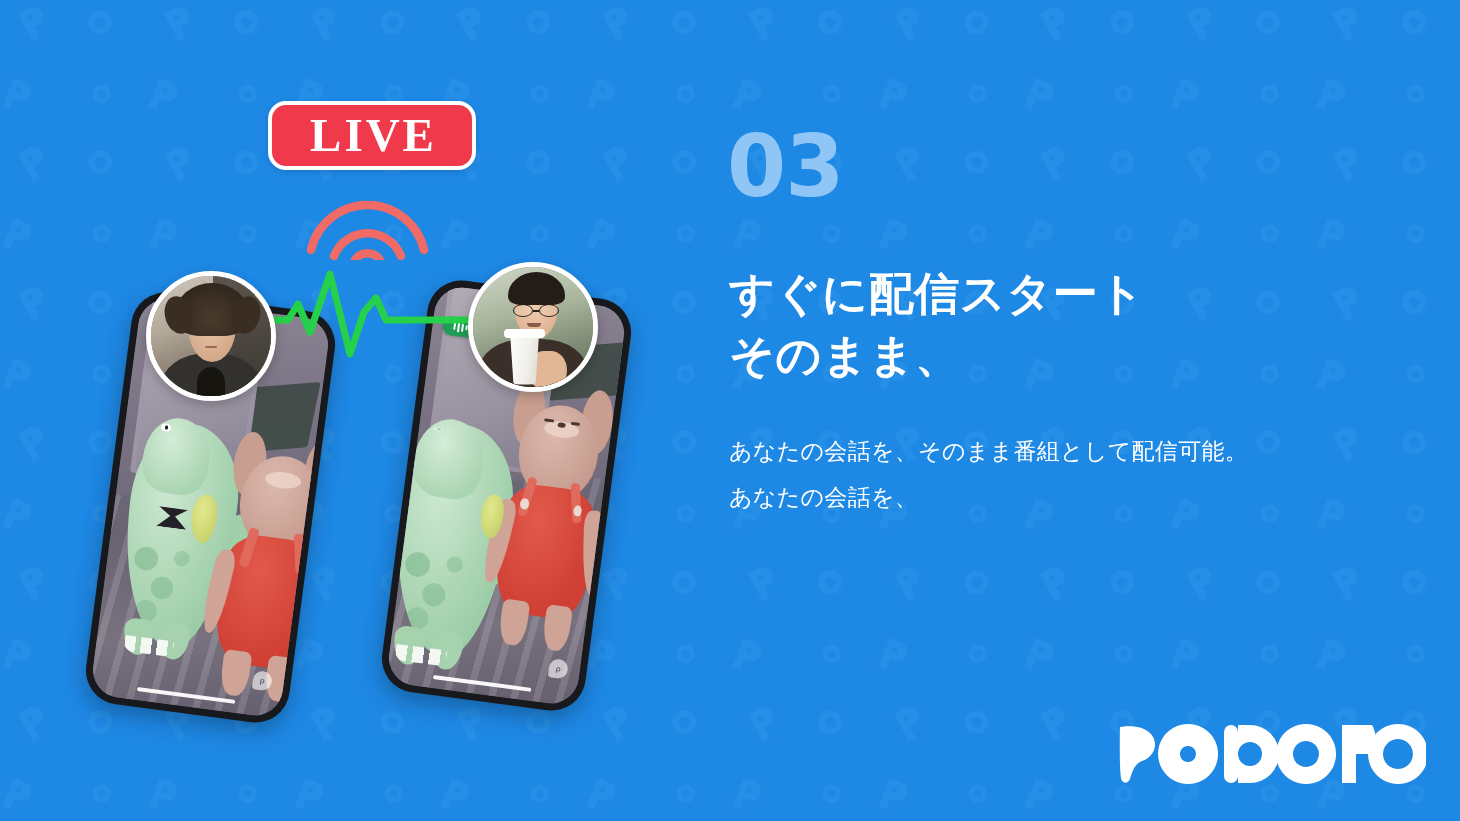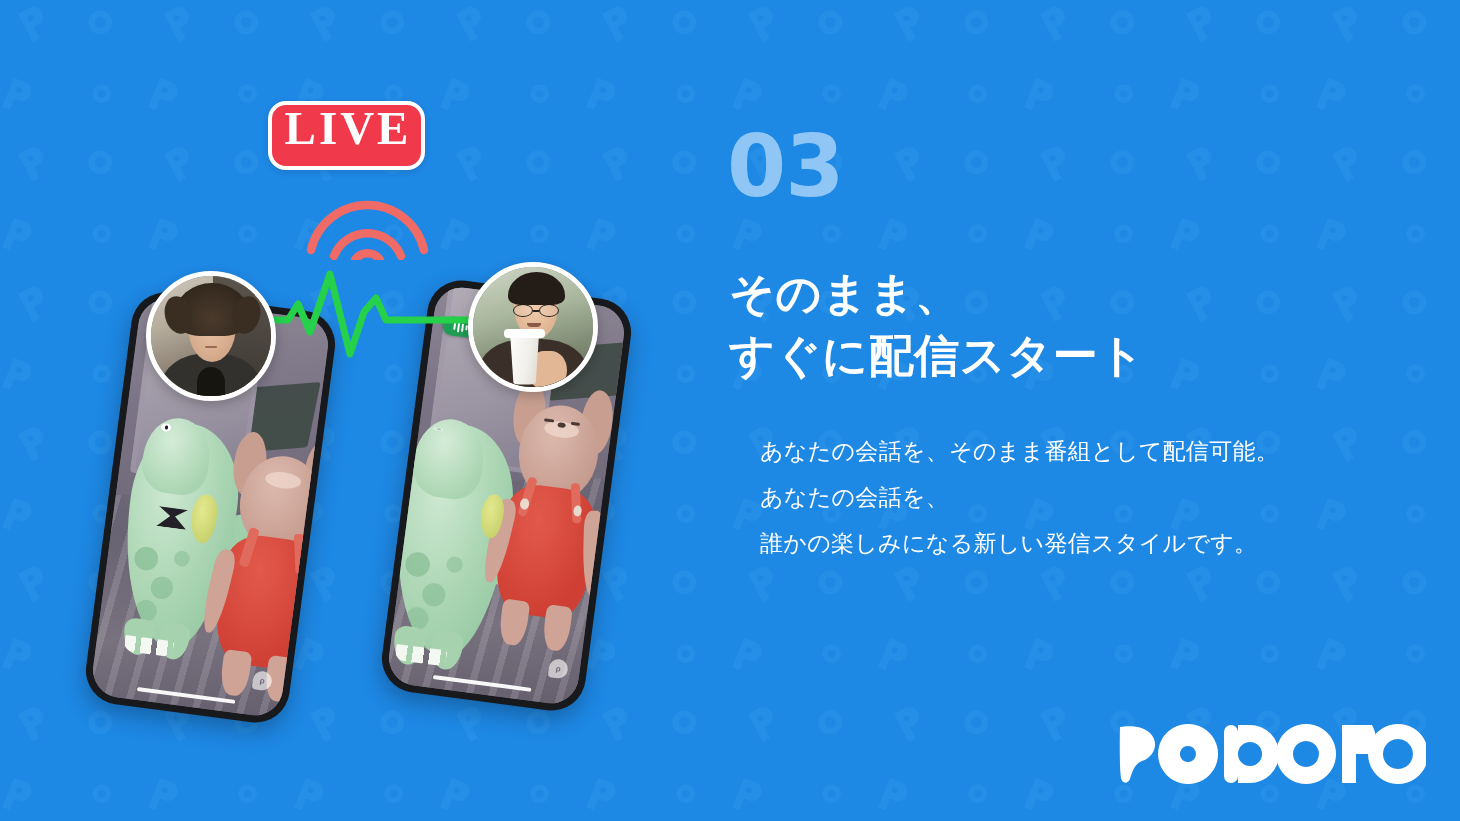--- a/index.html
+++ b/index.html
@@ -29,25 +29,25 @@
   #left-visual {
     position:absolute;
     left:0; top:0;
     width:680px; height:821px;
   }
 
   
   #live-badge {
     position:absolute;
     left:268px; top:101px;
-    width:157px; height:69px;
+    width:208px; height:69px;
     background:#f03a4b;
     border:4px solid #ffffff;
     border-radius:18px;
-    display:flex; justify-content:center;
+    display:flex; align-items:center; justify-content:center;
     box-shadow:0 2px 6px rgba(0,0,0,.13);
     z-index:40;
   }
   #live-badge-label {
     color:#ffffff;
     font-family:"Liberation Serif","DejaVu Serif",serif;
     font-weight:bold;
     font-size:47px;
     letter-spacing:3px;
     line-height:1;
@@ -445,21 +445,21 @@
   }
   #headline .hl-line{ display:block; }
   #body-copy{
     position:absolute; left:2px; top:428px;
     width:640px;
     color:#ffffff;
     font-size:23px;
     line-height:2.0;
     letter-spacing:.3px;
   }
-  #body-copy .bc-line{ display:block; white-space:nowrap;margin-left:31px; }
+  #body-copy .bc-line{ display:block; white-space:nowrap; }
 
   
   #brand-logo{
     position:absolute;
     right:34px; bottom:34px;
     width:316px; height:66px;
     z-index:20;
   }
 </style>
 </head>
@@ -649,28 +649,27 @@
       </div>
     </div>
 
   </div>
 
   <div id="right-col">
 
     <div id="step-number">03</div>
 
     <h1 id="headline">
+      <span class="hl-line">すぐに配信スタート</span>
       <span class="hl-line">そのまま、</span>
-      <span class="hl-line">すぐに配信スタート</span>
     </h1>
 
     <div id="body-copy">
       <span class="bc-line">あなたの会話を、そのまま番組として配信可能。</span>
       <span class="bc-line">あなたの会話を、</span>
-      <span class="bc-line">誰かの楽しみになる新しい発信スタイルです。</span>
     </div>
   </div>
 
   <svg id="brand-logo" viewBox="0 0 316 66">
     <g fill="#ffffff">
 
       <path d="M10 6 C10 6 30 2 40 12 C50 22 44 36 32 40 C24 43 22 52 20 58 C18 63 12 63 11 57 C9 44 10 6 10 6 Z"></path>
 
       <path d="M78 3 a30 30 0 1 0 0.1 0 z M78 25 a8 8 0 1 1 -0.1 0 z" fill-rule="evenodd"></path>
 

